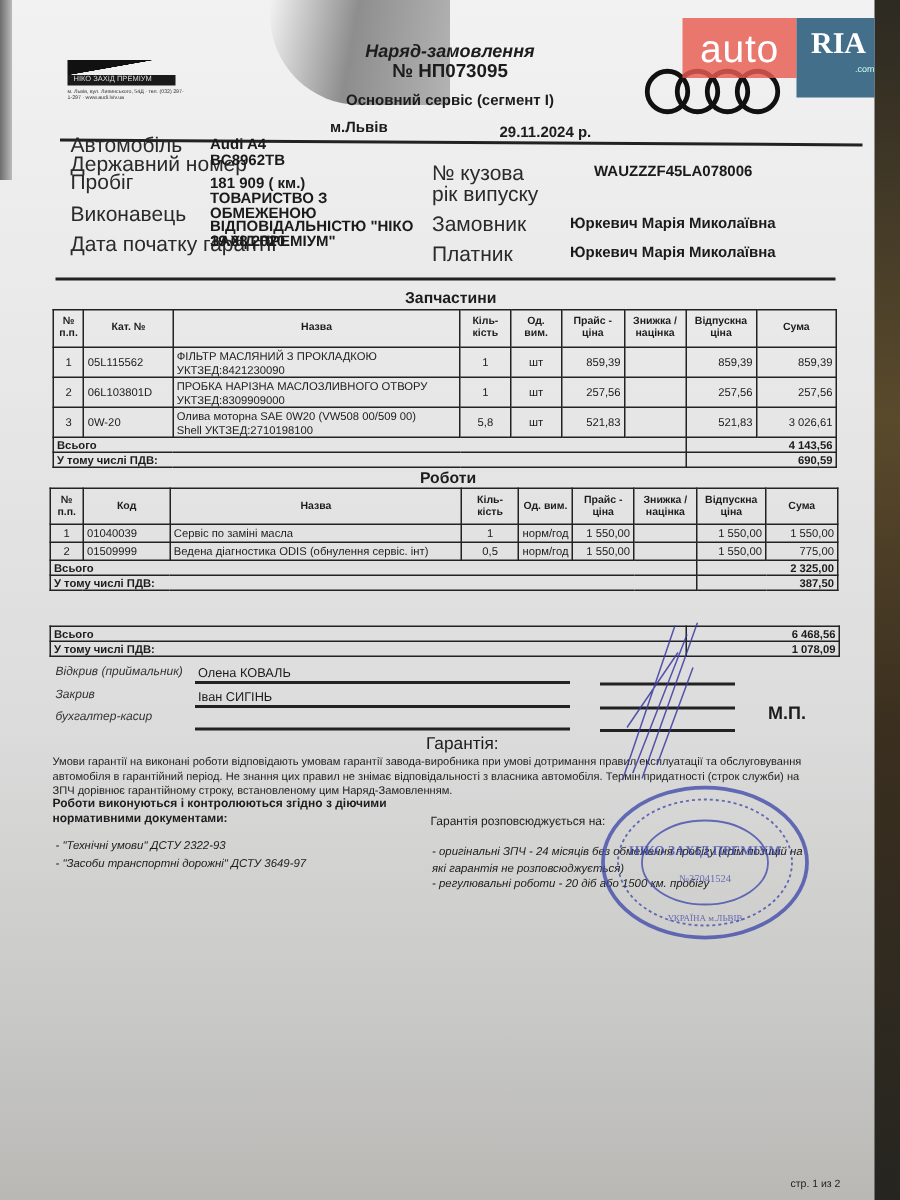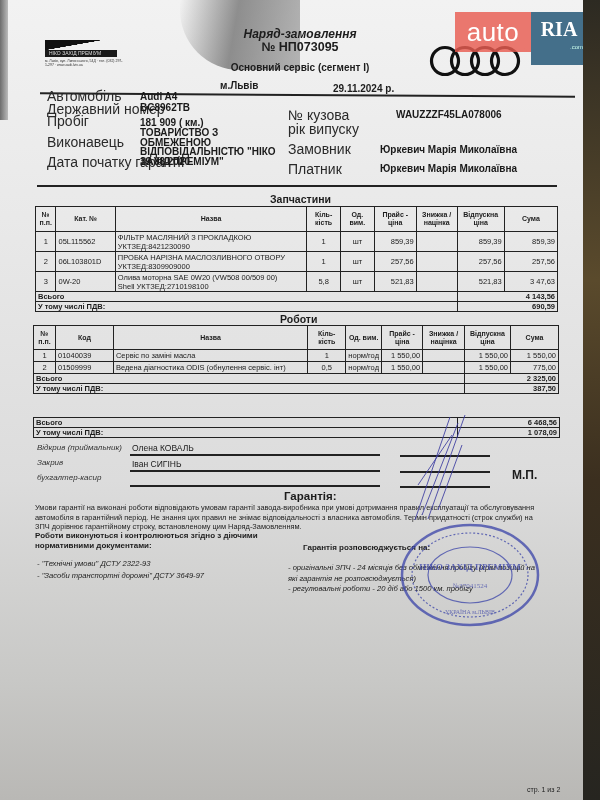--- a/index.html
+++ b/index.html
@@ -60,25 +60,25 @@
   .num { text-align: right; }
   .ctr { text-align: center; }
   .inner-box { display: block; }
   .tot-row td { font-weight: bold; height: 10px; line-height: 9px; }
 
   .sig-label { font-style: italic; font-size: 8px; color: #333; }
   .sig-value { font-size: 8.5px; color: #1a1a1a; }
   .sig-line { height: 1.5px; background: #222; }
   .mp { font-weight: bold; font-size: 12px; }
 
-  .guar-title { left: 272px; top: 490px; font-weight: bold; font-size: 11.5px; padding-left: 12px; }
+  .guar-title { left: 272px; top: 490px; font-weight: normal; font-size: 11.5px; padding-left: 12px; }
   .guar-text { left: 35px; top: 503px; width: 510px; font-size: 7.4px; line-height: 9.6px; }
   .norm-title { left: 35px; top: 531px; width: 230px; font-weight: bold; font-size: 8px; line-height: 10px; }
   .norm-item { font-style: italic; font-size: 7.6px; }
-  .gdist-title { left: 287px; top: 543px; font-weight: bold; font-size: 8px; margin-left: 16px; }
+  .gdist-title { left: 287px; top: 543px; font-weight: normal; font-size: 8px; }
   .gdist-item { font-style: italic; font-size: 7.6px; }
 
   .stamp { left: 395px; top: 520px; }
   .signature { left: 410px; top: 415px; }
   .page-num { left: 527px; top: 786px; font-size: 7px; color: #222; }
 </style>
 </head>
 <body>
 
 <div class="bg-right"></div>
@@ -196,21 +196,21 @@
       <td>0W-20</td>
       <td style="line-height:9px;">
             <span class="inner-box">Олива моторна SAE 0W20 (VW508 00/509 00)</span>
             <span class="inner-box">Shell УКТЗЕД:2710198100</span>
           </td>
       <td class="ctr">5,8</td>
       <td class="ctr">шт</td>
       <td class="num">521,83</td>
       <td></td>
       <td class="num">521,83</td>
-      <td class="num">3 47,63</td>
+      <td class="num">3 026,61</td>
     </tr>
     <tr class="tot-row">
       <td colspan="7">Всього</td>
       <td colspan="2" class="num">4 143,56</td>
     </tr>
     <tr class="tot-row">
       <td colspan="7">У тому числі ПДВ:</td>
       <td colspan="2" class="num">690,59</td>
     </tr>
   </tbody>

